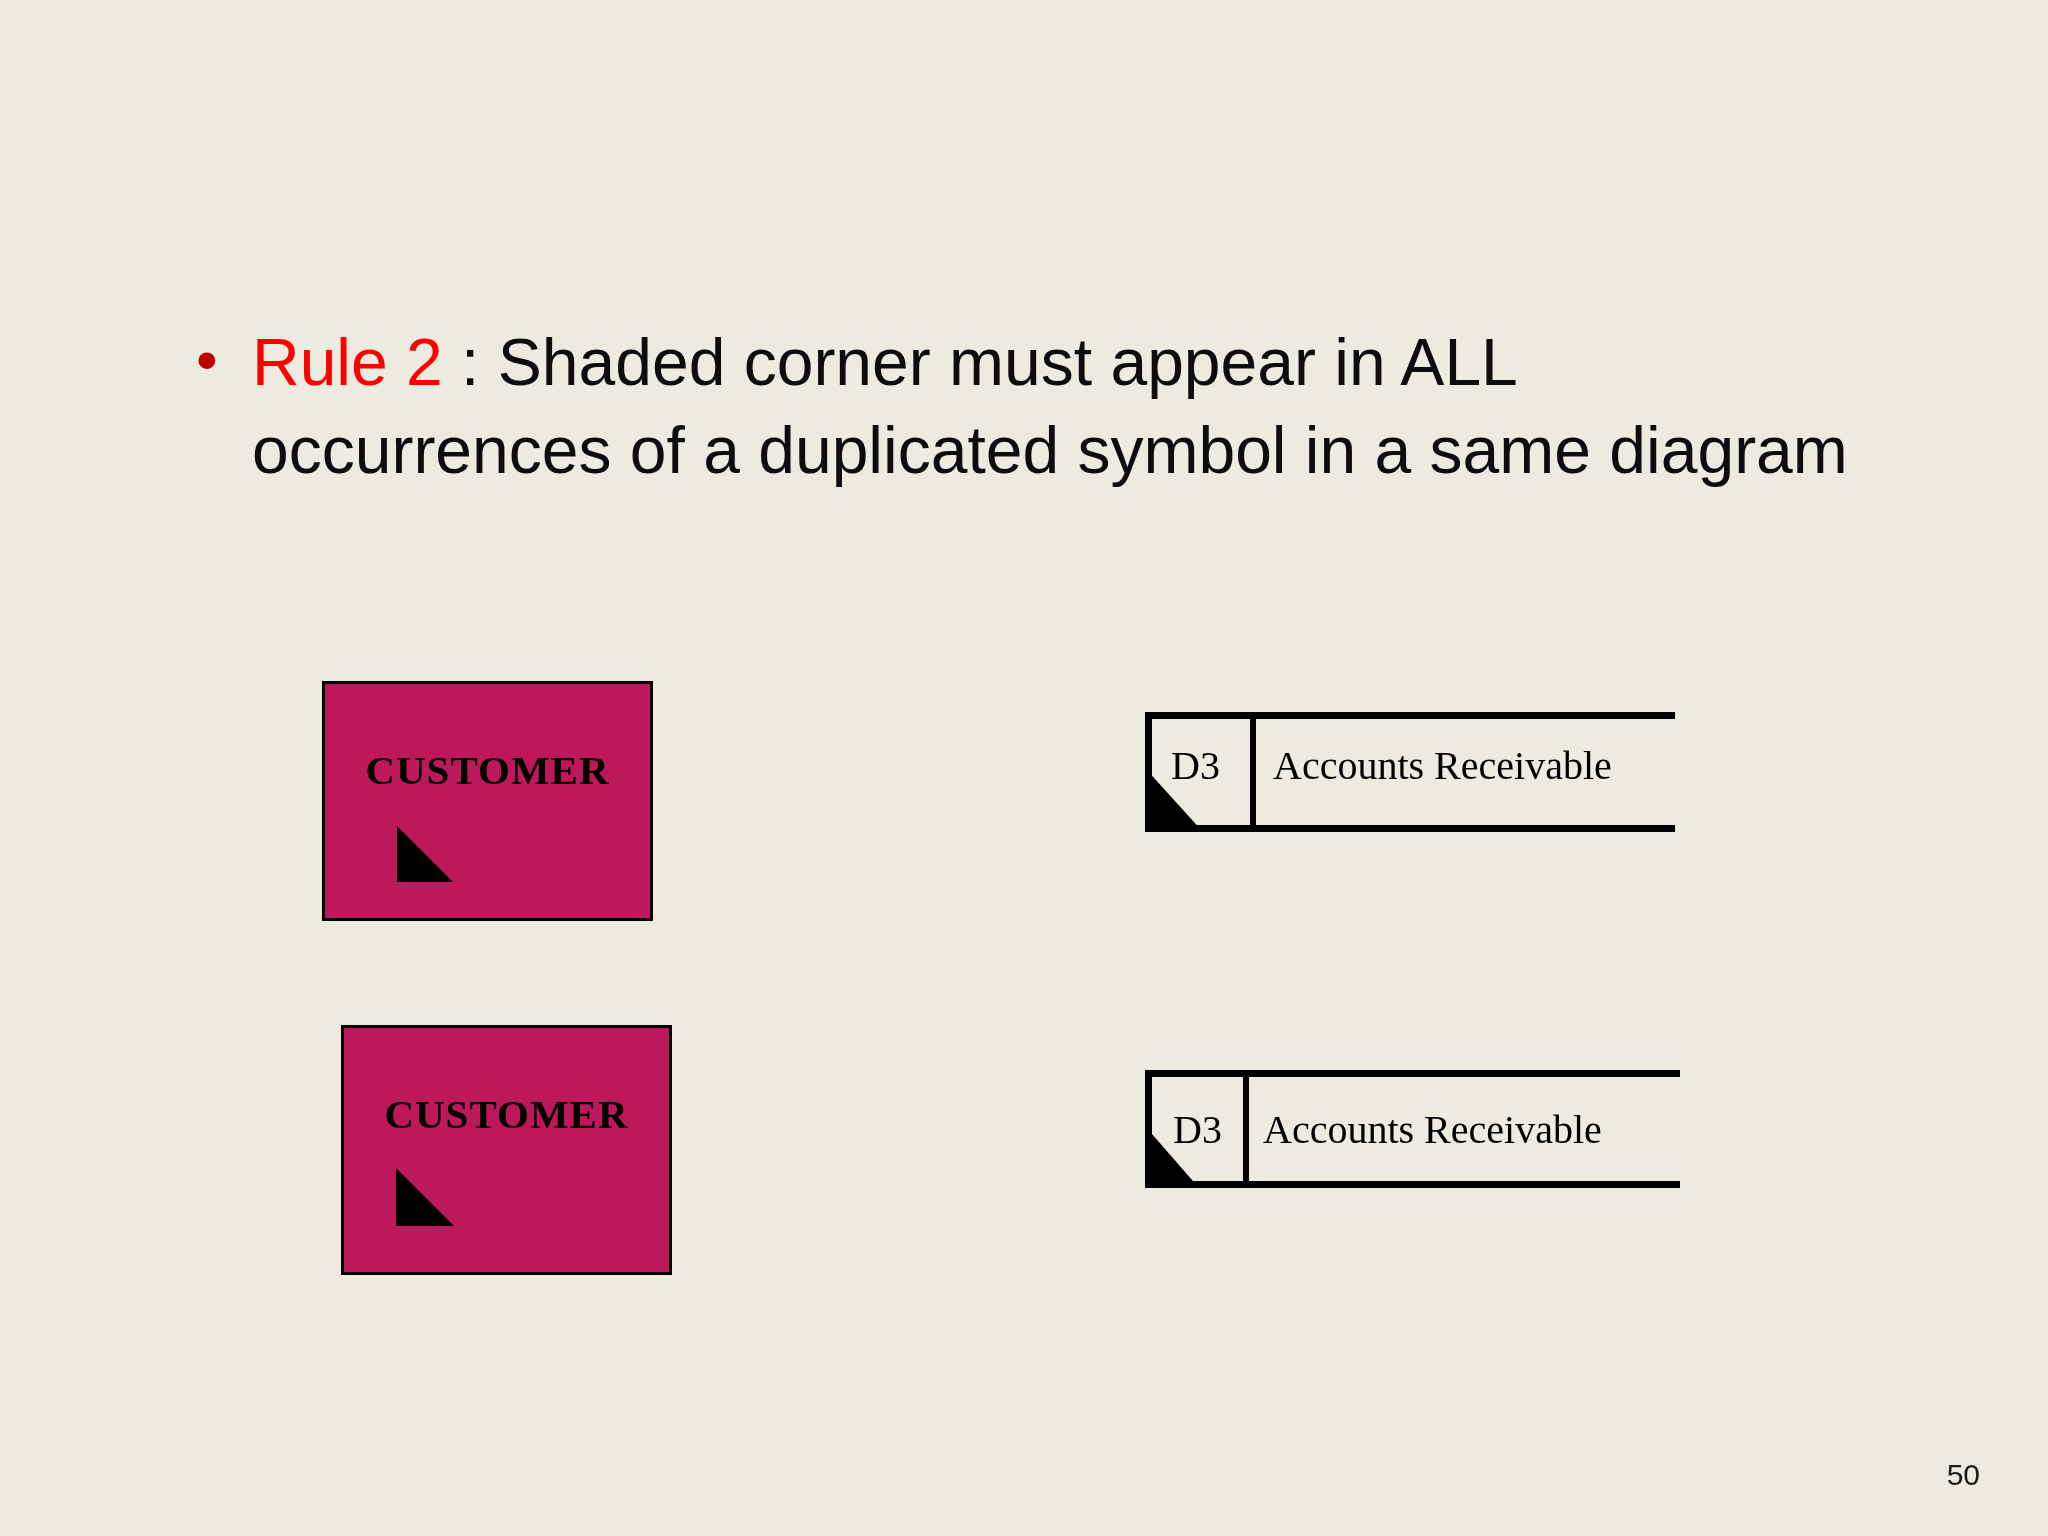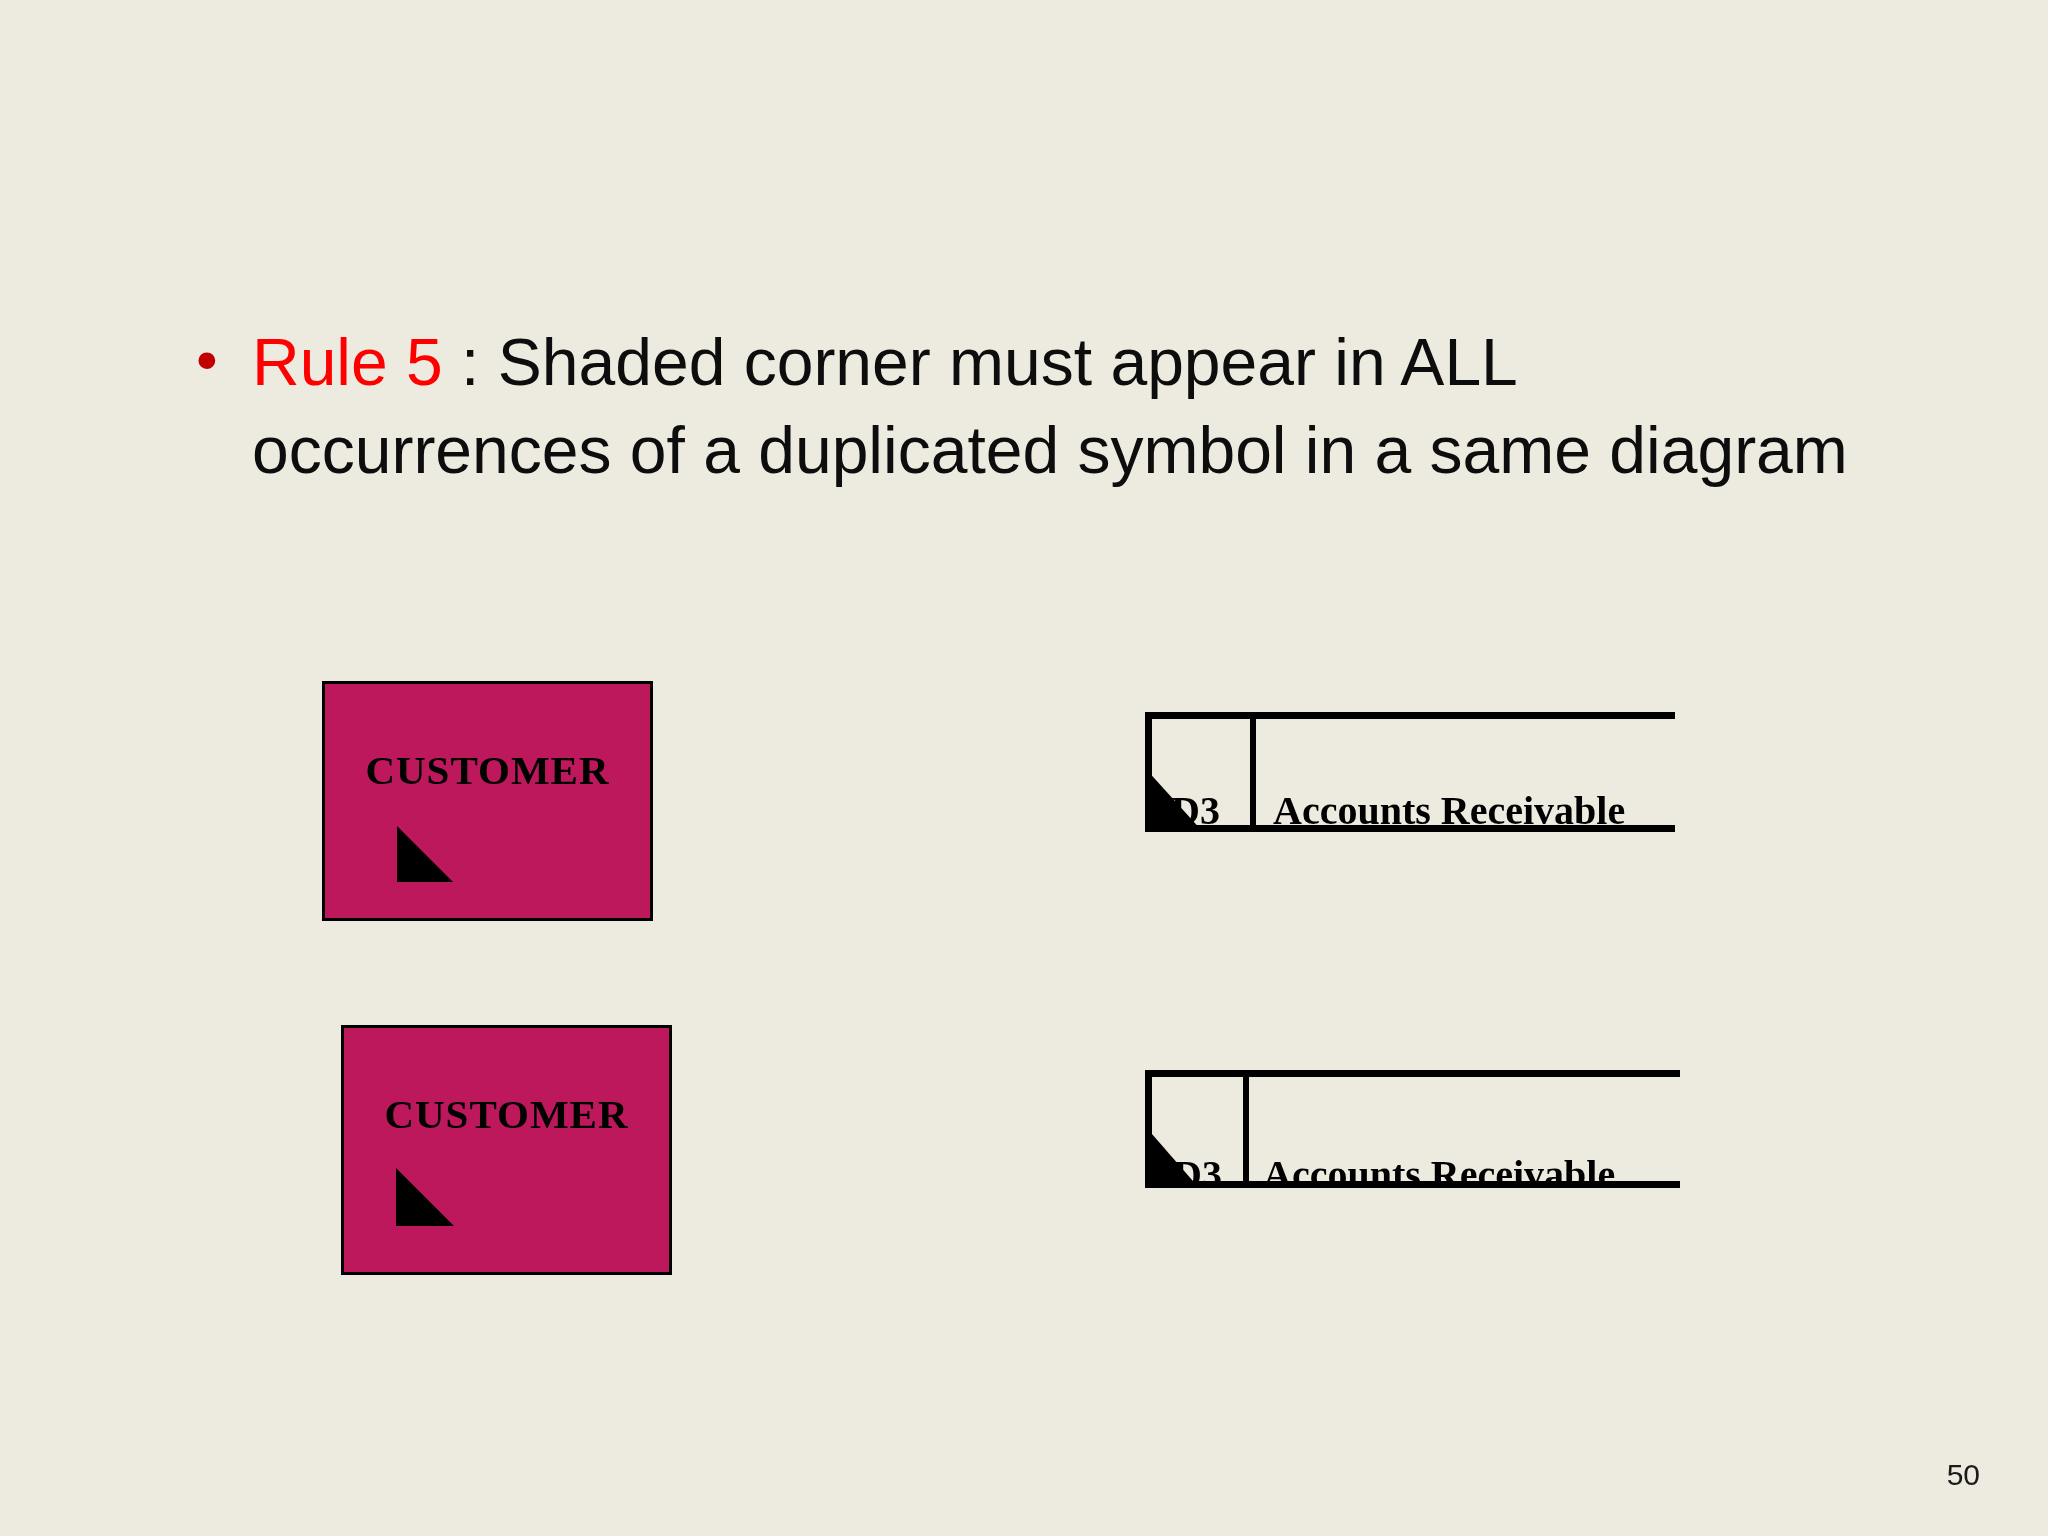--- a/index.html
+++ b/index.html
@@ -126,45 +126,44 @@
   .ds .ds-div {
     position: absolute;
     top: 0;
     bottom: 0;
     width: 6px;
     background: #000000;
   }
   .ds .ds-id, .ds .ds-name {
     position: absolute;
     font-family: "Liberation Serif", serif;
-    font-weight: bold;
+    font-weight: normal;
     color: #000000;
     white-space: nowrap;
-    margin-top: 45px;
   }
 
   #page-number {
     position: absolute;
     right: 68px;
     bottom: 44px;
     font-family: "Liberation Sans", sans-serif;
     font-size: 30px;
     color: #1A1A1A;
   }
 </style>
 </head>
 <body>
 
 <div id="slide">
 
 
   <div id="body-block">
     <div class="bullet-row">
       <div class="bullet-dot">•</div>
-      <div class="bullet-text"><span class="rule-label">Rule 5</span><span> : Shaded corner must appear in ALL occurrences of a duplicated symbol in a same diagram</span></div>
+      <div class="bullet-text"><span class="rule-label">Rule 2</span><span> : Shaded corner must appear in ALL occurrences of a duplicated symbol in a same diagram</span></div>
     </div>
   </div>
 
   <div id="diagram">
 
     <div class="ext-entity" style="left:322px; top:681px; width:331px; height:240px;">
       <div class="ee-label" style="top:62px;">CUSTOMER</div>
       <svg class="corner-tri" style="left:72px; top:142px; width:56px; height:56px;" viewBox="0 0 56 56">
         <polygon points="0,0 0,56 56,56" fill="#000000"></polygon>
       </svg>

